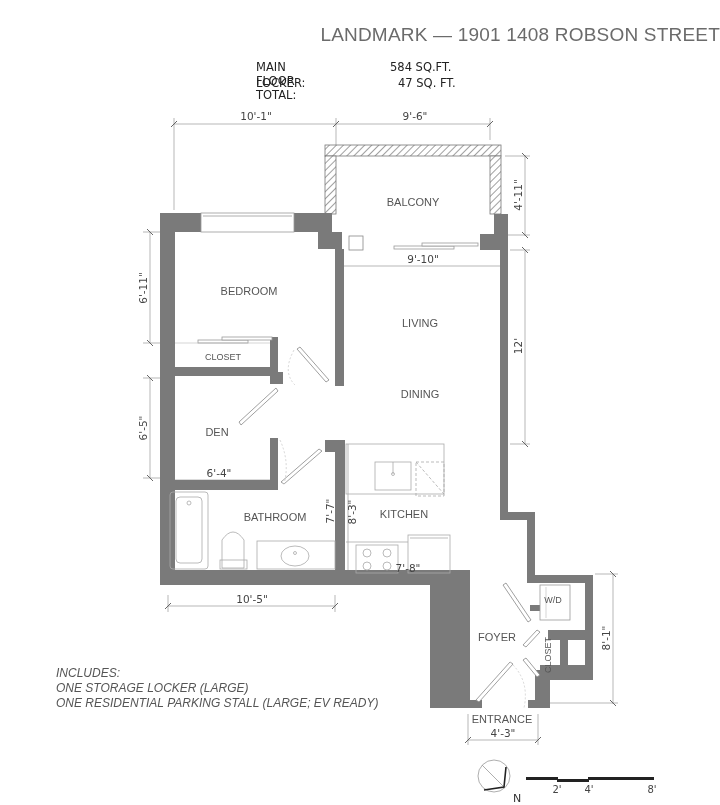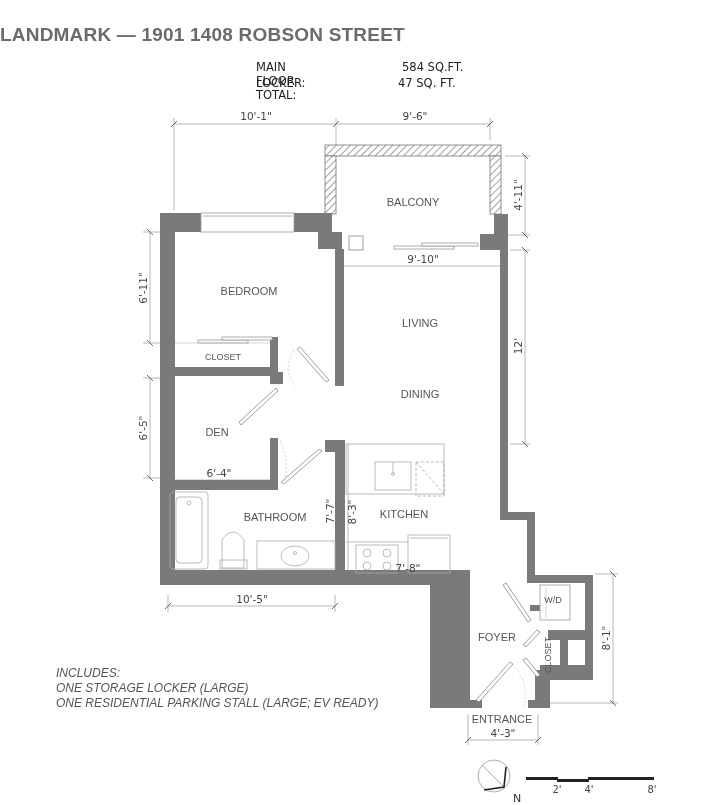--- a/index.html
+++ b/index.html
@@ -1,31 +1,31 @@
 <!DOCTYPE html>
 <html><head>
   <meta charset="utf-8">
   <style>
     html, body { margin: 0; padding: 0; background: #ffffff; }
     body { width: 720px; height: 805px; position: relative; overflow: hidden; font-family: "Liberation Sans", sans-serif; }
-    .title { position: absolute; left: 0; top: 24px; width: 720px; text-align: left; font-family: "Liberation Sans", sans-serif; font-weight: bold; font-size: 19px; color: #6b6b6b; letter-spacing: 0.2px; }
+    .title { position: absolute; left: 0; top: 24px; width: 720px; text-align: right; font-family: "Liberation Sans", sans-serif; font-weight: normal; font-size: 19px; color: #6b6b6b; letter-spacing: 0.2px; }
     .area-row { position: absolute; font-family: "DejaVu Sans", sans-serif; font-size: 11.5px; color: #222; }
     .area-label { position: absolute; left: 256px; }
     .area-value { position: absolute; white-space: nowrap; }
     svg { position: absolute; left: 0; top: 0; }
     .includes { position: absolute; left: 56px; top: 666px; font-family: "Liberation Sans", sans-serif; font-style: italic; font-size: 12px; color: #555; line-height: 15px; }
   </style>
 </head>
 <body>
 
 <div class="title">LANDMARK — 1901 1408 ROBSON STREET</div>
 
 <div class="area-row" style="top:60px;">
   <span class="area-label">MAIN FLOOR TOTAL:</span>
-  <span class="area-value" style="left:402px;">584 SQ.FT.</span>
+  <span class="area-value" style="left:390px;">584 SQ.FT.</span>
 </div>
 <div class="area-row" style="top:76px;">
   <span class="area-label">LOCKER:</span>
   <span class="area-value" style="left:398px;text-align:center;">47 SQ. FT.</span>
 </div>
 
 <svg width="720" height="805" viewBox="0 0 720 805">
   <defs>
     <pattern id="hatch" patternUnits="userSpaceOnUse" width="5" height="5" patternTransform="rotate(45)">
       <rect width="5" height="5" fill="#ffffff"></rect>

